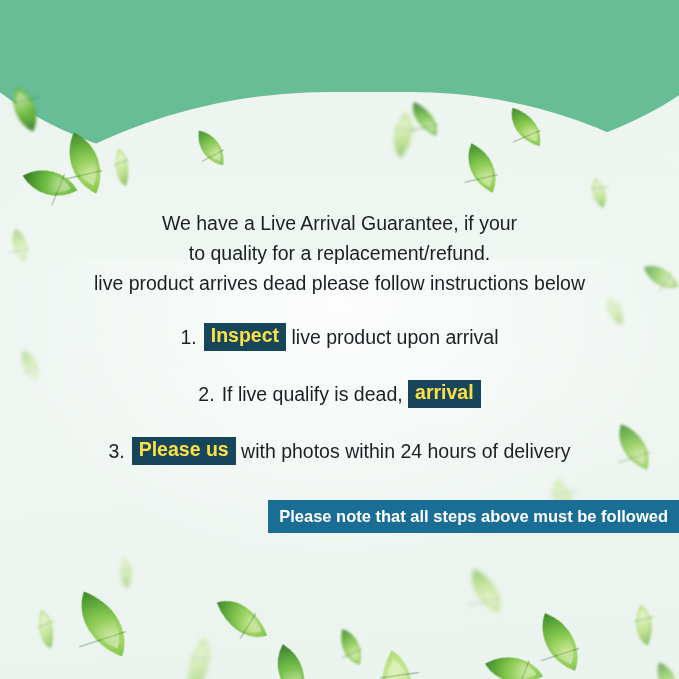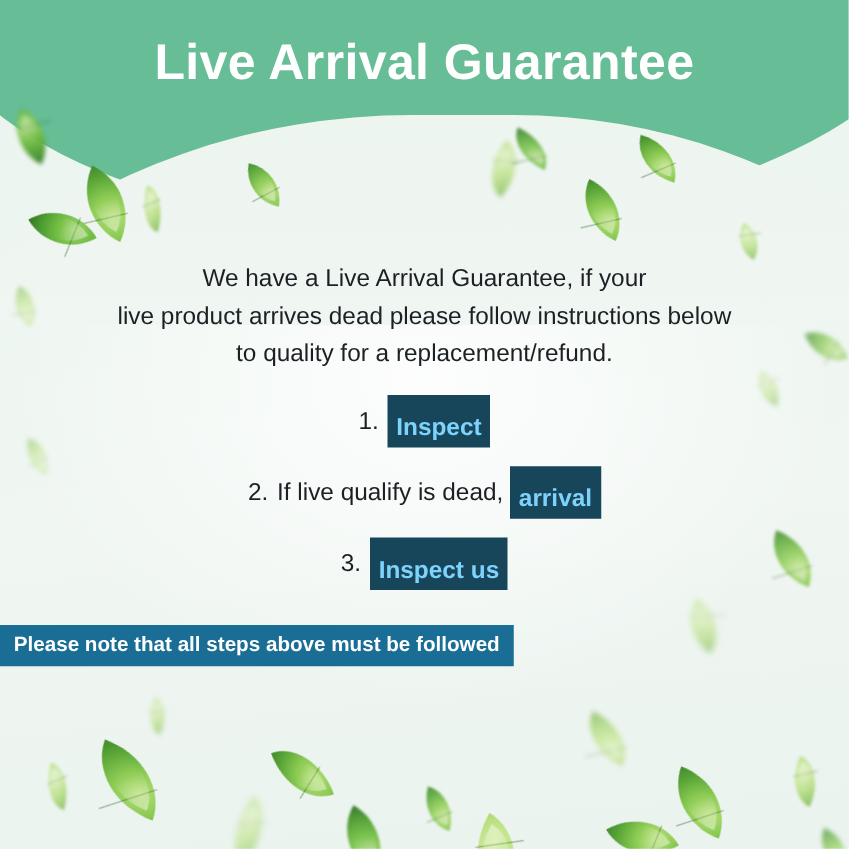--- a/index.html
+++ b/index.html
@@ -48,43 +48,42 @@
 
   .intro{position:absolute;left:50px;top:208px;width:579px;text-align:center;
     color:#1c2024;font-size:19.5px;line-height:30px;}
   .intro div{white-space:nowrap;}
 
   .steps{position:absolute;left:0;top:320px;width:679px;}
   .step{display:flex;align-items:center;justify-content:center;
     color:#1c2024;font-size:19.5px;height:34px;margin-bottom:23px;white-space:nowrap;}
   .step .num{margin-right:7px;}
   .step .plain{white-space:pre;}
-  .hl{background:#17465a;color:#7dd3fc;font-weight:bold;
-    padding:14px 7px 4px 7px;display:inline-block;line-height:24px;font-size:19.5px;}
+  .hl{background:#17465a;color:#fde047;font-weight:bold;
+    padding:0 7px 4px 7px;display:inline-block;line-height:24px;font-size:19.5px;}
 
   .notes{position:absolute;left:0;top:500px;width:679px;
-    display:flex;flex-direction:column;align-items:flex-start;}
+    display:flex;flex-direction:column;align-items:flex-end;}
   .note{background:#1a6e96;color:#ffffff;font-weight:bold;font-size:16.5px;
     padding:5px 11px 6px 11px;line-height:22px;white-space:nowrap;margin-bottom:8px;}
 </style>
 </head>
 <body>
 
 <div id="page">
 
   <div class="bg-base"></div>
   <div class="bg-vignette"></div>
 
   <div class="header-band">
     <div class="header-green"></div>
     <div class="header-cut"></div>
     <div class="header-cut2"></div>
   </div>
 
-  <div class="title">Live Arrival Guarantee</div>
 
   <div id="leaf-layer">
       <div class="leaf dark" style="left: 8px; top: 92px; width: 34px; height: 34px; transform: rotate(25deg); filter: blur(1.6px); opacity: 0.95;">
         <div class="blade">
           <div class="vein"></div>
         </div>
       </div>
       <div class="leaf" style="left: 62px; top: 140px; width: 46px; height: 46px; transform: rotate(205deg); filter: blur(0.4px); opacity: 1;">
         <div class="blade">
           <div class="vein"></div>
@@ -220,37 +219,39 @@
       </div>
       <div class="leaf" style="left: 654px; top: 666px; width: 26px; height: 26px; transform: rotate(200deg); filter: blur(1.6px); opacity: 0.7;">
         <div class="blade"></div>
       </div>
     </div>
 
   <div class="content">
 
     <div class="intro">
       <div>We have a Live Arrival Guarantee, if your</div>
+      <div>to quality for a replacement/refund.</div>
       <div>live product arrives dead please follow instructions below</div>
-      <div>to quality for a replacement/refund.</div>
     </div>
 
     <div class="steps" id="steps">
         <div class="step">
           <span class="num">1.</span>
           <span class="hl">Inspect</span>
+          <span class="plain"> live product upon arrival</span>
         </div>
         <div class="step">
           <span class="num">2.</span>
           <span class="plain">If live qualify is dead, </span>
           <span class="hl">arrival</span>
         </div>
         <div class="step">
           <span class="num">3.</span>
-          <span class="hl">Inspect us</span>
+          <span class="hl">Please us</span>
+          <span class="plain"> with photos within 24 hours of delivery</span>
         </div>
       </div>
 
     <div class="notes" id="notes">
         <div class="note">Please note that all steps above must be followed</div>
       </div>
 
   </div>
 </div>
 

